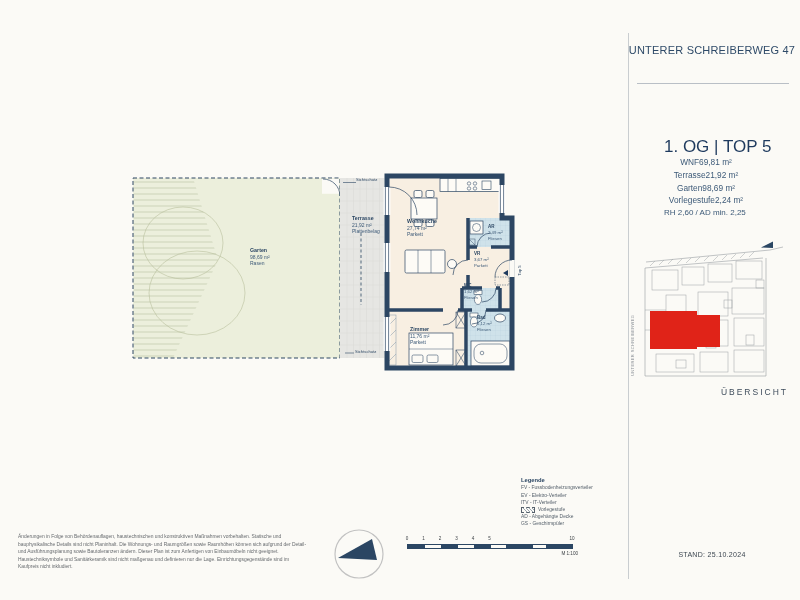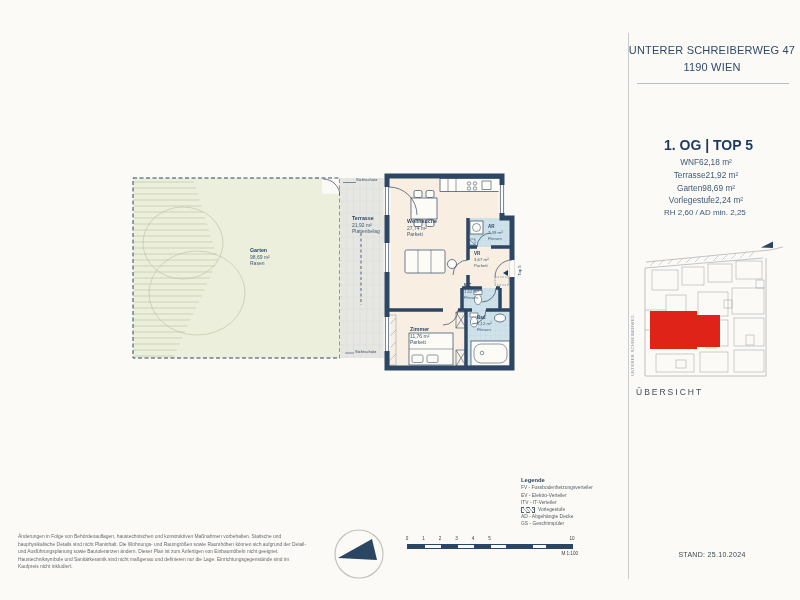--- a/index.html
+++ b/index.html
@@ -4,25 +4,25 @@
 <style>
   html,body{margin:0;padding:0;}
   body{font-family:"Liberation Sans", sans-serif; background:#ffffff;}
   #canvas{position:relative;width:800px;height:600px;background:#fbfaf6;overflow:hidden;}
 
   
   .vrule{position:absolute;left:628px;top:33px;width:1px;height:546px;background:#c9cdd0;}
   .address{position:absolute;left:628px;top:42px;width:168px;text-align:center;
            color:#2e4a68;font-size:11px;line-height:16.5px;letter-spacing:.2px;}
   .hrule{position:absolute;left:637px;top:83px;width:152px;height:1px;background:#b9bfc6;}
-  .unit-title{position:absolute;left:664px;top:137px;font-size:14px;font-weight:bold;color:#1e3a5e;}
+  .unit-title{position:absolute;left:664px;top:137px;font-size:17px;font-weight:normal;color:#1e3a5e;}
   .stats{position:absolute;left:664px;top:156px;width:84px;font-size:8.3px;color:#3d5a78;}
   .stats .row{display:flex;justify-content:center;line-height:12.8px;}
   .stats .note{line-height:12.8px;white-space:nowrap;font-size:8px;}
-  .overview-label{position:absolute;left:636px;top:387px;width:152px;text-align:left;
+  .overview-label{position:absolute;left:636px;top:387px;width:152px;text-align:right;
                   font-size:8.5px;letter-spacing:2px;color:#3f4d5c;}
   .street-label{position:absolute;left:630px;top:266px;height:110px;
                 writing-mode:vertical-rl;transform:rotate(180deg);
                 font-size:4px;letter-spacing:.4px;color:#8a9096;}
   .stand{position:absolute;left:636px;top:551px;width:152px;text-align:center;
          font-size:7px;color:#3c4650;letter-spacing:.3px;}
 
   
   .room-label{position:absolute;font-size:5px;line-height:6.6px;color:#3d5a78;}
   .room-label .rn{font-weight:bold;font-size:5.3px;color:#2b4663;}
@@ -260,28 +260,27 @@
   <div class="sichtschutz" id="schutz-bottom">Sichtschutz</div>
 
   <div class="entry-marker">
     <span class="entry-arrow"></span>
     <span class="entry-text">Top 5</span>
   </div>
 
   <div class="vrule"></div>
   <div class="address">
     <div>UNTERER SCHREIBERWEG 47</div>
-    <div>1190 WIEN</div>
   </div>
   <div class="hrule"></div>
   <div class="unit-title">1. OG | TOP 5</div>
   <div class="stats">
     <div class="row">
       <span>WNF</span>
-      <span>62,18 m²</span>
+      <span>69,81 m²</span>
     </div>
     <div class="row">
       <span>Terrasse</span>
       <span>21,92 m²</span>
     </div>
     <div class="row">
       <span>Garten</span>
       <span>98,69 m²</span>
     </div>
     <div class="row">

